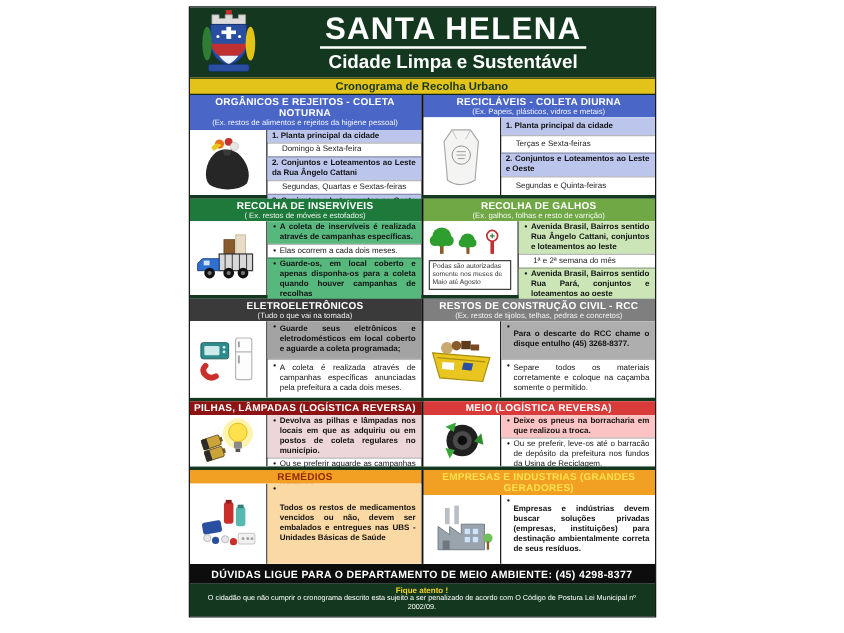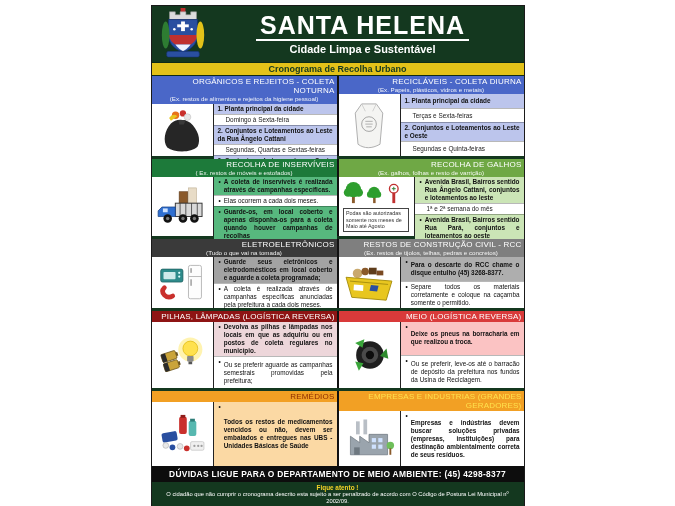--- a/index.html
+++ b/index.html
@@ -6,32 +6,32 @@
   body{width:675px;height:506px;background:#ffffff;overflow:hidden;
        font-family:"Liberation Sans",sans-serif;-webkit-font-smoothing:antialiased;}
   .poster{width:372px;margin:5px auto 0 auto;border:1px solid #1a1a1a;background:#fff;}
 
   
   .top{background:#14381f;display:flex;align-items:center;padding:3px 6px;height:56px;box-sizing:border-box;justify-content:space-between;}
   .crest{width:50px;height:52px;flex:0 0 auto;}
   .titles{flex:1;text-align:center;color:#fff;line-height:1.05;}
   .main-title{display:inline-block;font-size:25px;font-weight:800;letter-spacing:1px;
               border-bottom:2px solid #fff;padding:0 4px 1px 4px;}
-  .sub-title{font-size:11px;font-weight:800;margin-top:3px;}
+  .sub-title{font-size:15px;font-weight:800;margin-top:3px;}
   .yellowbar{background:#e3c219;color:#14381f;font-weight:800;text-align:center;
              font-size:9px;padding:1px 0;border-top:1px solid #0e2a17;border-bottom:1px solid #0e2a17;}
 
   
   .row{display:flex;border-bottom:3px solid #14381f;box-sizing:border-box;}
-  .row-a{height:83px}.row-b{height:80px}.row-c{height:72px}.row-d{height:80px}.row-e{height:75px}
+  .row-a{height:83px}.row-b{height:80px}.row-c{height:82px}.row-d{height:55px}.row-e{height:75px}
   .section{flex:1;display:flex;flex-direction:column;min-width:0;box-sizing:border-box;}
   .section.left{border-right:2px solid #111;}
   .sec-head{background:var(--head,#444);color:var(--headtx,#fff);text-align:center;
             padding:1px 2px;line-height:1.15;flex:0 0 auto;}
-  .sec-title{font-size:8px;font-weight:400;letter-spacing:.2px;text-align:right;}
+  .sec-title{font-size:8px;font-weight:700;letter-spacing:.2px;}
   .sec-sub{font-size:6.2px;opacity:.92;}
   .sec-body{flex:1;display:flex;min-height:0;background:#fff;}
   .img-cell{width:62px;flex:0 0 auto;display:flex;flex-direction:column;align-items:center;
             justify-content:center;border-right:1.5px solid #222;background:#fff;padding:1px;box-sizing:border-box;}
   .txt-cell{flex:1;display:flex;flex-direction:column;min-width:0;}
   .item{flex:1;display:flex;align-items:center;padding:1px 4px;font-size:6.4px;color:#111;line-height:1.25;}
   .txt-cell .item + .item{border-top:1px solid rgba(0,0,0,.28);}
   .item.hl{background:var(--hl,#eee);}
   .item.heading{font-weight:800;}
   .item.plain{padding-left:12px;color:#222;}

